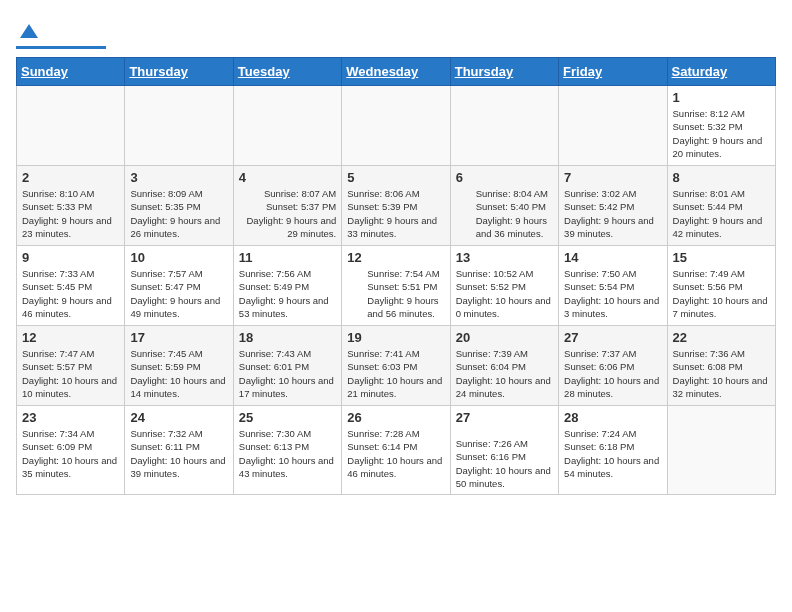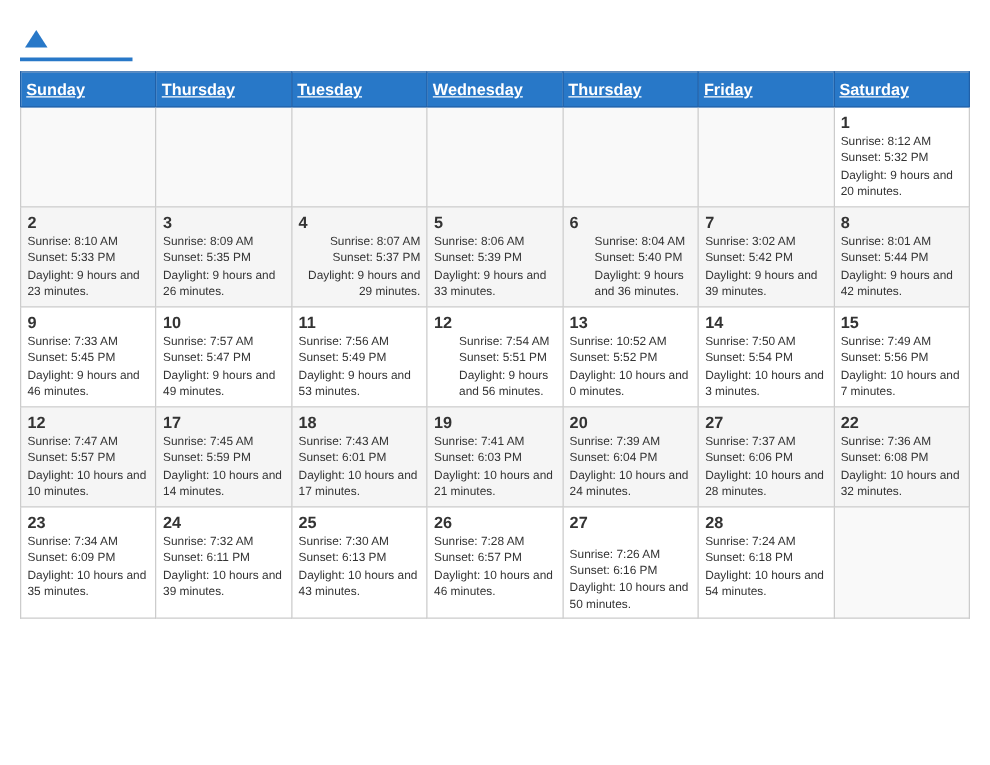--- a/index.html
+++ b/index.html
@@ -286,21 +286,21 @@
         </td>
         <td>
           <span class="day-number">25</span>
           <div class="day-info" style="white-space: pre-line;">Sunrise: 7:30 AM
 Sunset: 6:13 PM
 Daylight: 10 hours and 43 minutes.</div>
         </td>
         <td>
           <span class="day-number">26</span>
           <div class="day-info" style="white-space: pre-line;">Sunrise: 7:28 AM
-Sunset: 6:57 PM
+Sunset: 6:14 PM
 Daylight: 10 hours and 46 minutes.</div>
         </td>
         <td>
           <span class="day-number">27</span>
           <div class="day-info" style="white-space: pre-line; margin-top: 12px;">Sunrise: 7:26 AM
 Sunset: 6:16 PM
 Daylight: 10 hours and 50 minutes.</div>
         </td>
         <td>
           <span class="day-number">28</span>

